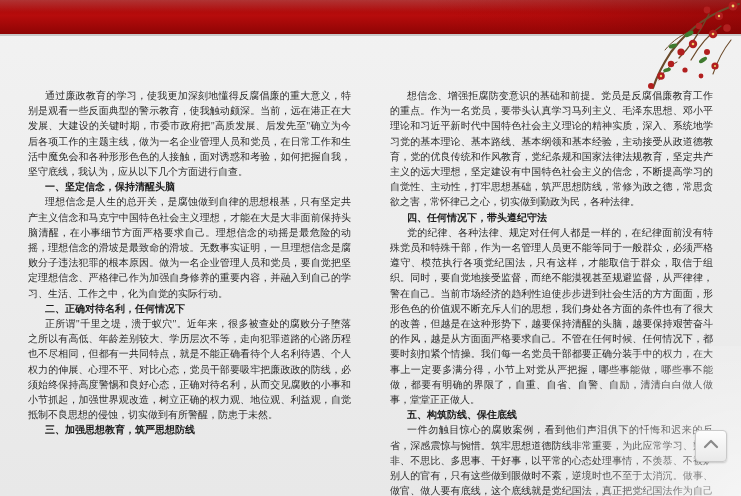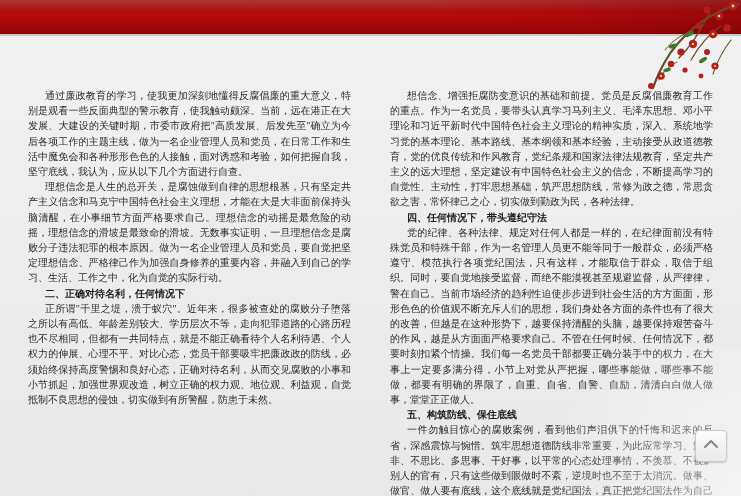--- a/index.html
+++ b/index.html
@@ -209,23 +209,25 @@
         <ellipse cx="86" cy="70" rx="4" ry="1.8" transform="rotate(-16 86 70)"></ellipse>
       </g>
     </svg>
   </div>
 
 
   <div class="columns">
 
     <div class="col col-left">
       <p class="first">通过廉政教育的学习，使我更加深刻地懂得反腐倡廉的重大意义，特别是观看一些反面典型的警示教育，使我触动颇深。当前，远在港正在大发展、大建设的关键时期，市委市政府把"高质发展、后发先至"确立为今后各项工作的主题主线，做为一名企业管理人员和党员，在日常工作和生活中魔免会和各种形形色色的人接触，面对诱惑和考验，如何把握自我，坚守底线，我认为，应从以下几个方面进行自查。</p>
+      <p class="head">一、坚定信念，保持清醒头脑</p>
       <p>理想信念是人生的总开关，是腐蚀做到自律的思想根基，只有坚定共产主义信念和马克宁中国特色社会主义理想，才能在大是大非面前保持头脑清醒，在小事细节方面严格要求自己。理想信念的动摇是最危险的动摇，理想信念的滑坡是最致命的滑坡。无数事实证明，一旦理想信念是腐败分子违法犯罪的根本原因。做为一名企业管理人员和党员，要自觉把坚定理想信念、严格律己作为加强自身修养的重要内容，并融入到自己的学习、生活、工作之中，化为自觉的实际行动。</p>
       <p class="head">二、正确对待名利，任何情况下</p>
       <p>正所谓"千里之堤，溃于蚁穴"。近年来，很多被查处的腐败分子堕落之所以有高低、年龄差别较大、学历层次不等，走向犯罪道路的心路历程也不尽相同，但都有一共同特点，就是不能正确看待个人名利待遇、个人权力的伸展、心理不平、对比心态，党员干部要吸牢把廉政政的防线，必须始终保持高度警惕和良好心态，正确对待名利，从而交见腐败的小事和小节抓起，加强世界观改造，树立正确的权力观、地位观、利益观，自觉抵制不良思想的侵蚀，切实做到有所警醒，防患于未然。</p>
+      <p class="head">三、加强思想教育，筑严思想防线</p>
     </div>
 
     <div class="col col-right">
       <p class="first">想信念、增强拒腐防变意识的基础和前提。党员是反腐倡廉教育工作的重点。作为一名党员，要带头认真学习马列主义、毛泽东思想、邓小平理论和习近平新时代中国特色社会主义理论的精神实质，深入、系统地学习党的基本理论、基本路线、基本纲领和基本经验，主动接受从政道德教育，党的优良传统和作风教育，党纪条规和国家法律法规教育，坚定共产主义的远大理想，坚定建设有中国特色社会主义的信念，不断提高学习的自觉性、主动性，打牢思想基础，筑严思想防线，常修为政之德，常思贪欲之害，常怀律己之心，切实做到勤政为民，各种法律。</p>
       <p class="head">四、任何情况下，带头遵纪守法</p>
       <p>党的纪律、各种法律、规定对任何人都是一样的，在纪律面前没有特殊党员和特殊干部，作为一名管理人员更不能等同于一般群众，必须严格遵守、模范执行各项党纪国法，只有这样，才能取信于群众，取信于组织。同时，要自觉地接受监督，而绝不能漠视甚至规避监督，从严律律，警在自己。当前市场经济的趋利性迫使步步进到社会生活的方方面面，形形色色的价值观不断充斥人们的思想，我们身处各方面的条件也有了很大的改善，但越是在这种形势下，越要保持清醒的头脑，越要保持艰苦奋斗的作风，越是从方面面严格要求自己。不管在任何时候、任何情况下，都要时刻扣紧个情操。我们每一名党员干部都要正确分装手中的权力，在大事上一定要多满分得，小节上对党从严把握，哪些事能做，哪些事不能做，都要有明确的界限了，自重、自省、自警、自励，清清白白做人做事，堂堂正正做人。</p>
       <p class="head">五、构筑防线、保住底线</p>
       <p>一件勿触目惊心的腐败案例，看到他们声泪俱下的忏悔和迟来的反省，深感震惊与惋惜。筑牢思想道德防线非常重要，为此应常学习、辩是非、不思比、多思事、干好事，以平常的心态处理事情，不羡慕、不被妒别人的官有，只有这些做到眼做时不紊，逆境时也不至于太消沉。做事、做官、做人要有底线，这个底线就是党纪国法，真正把党纪国法作为自己的行为准则。</p>
     </div>
 

